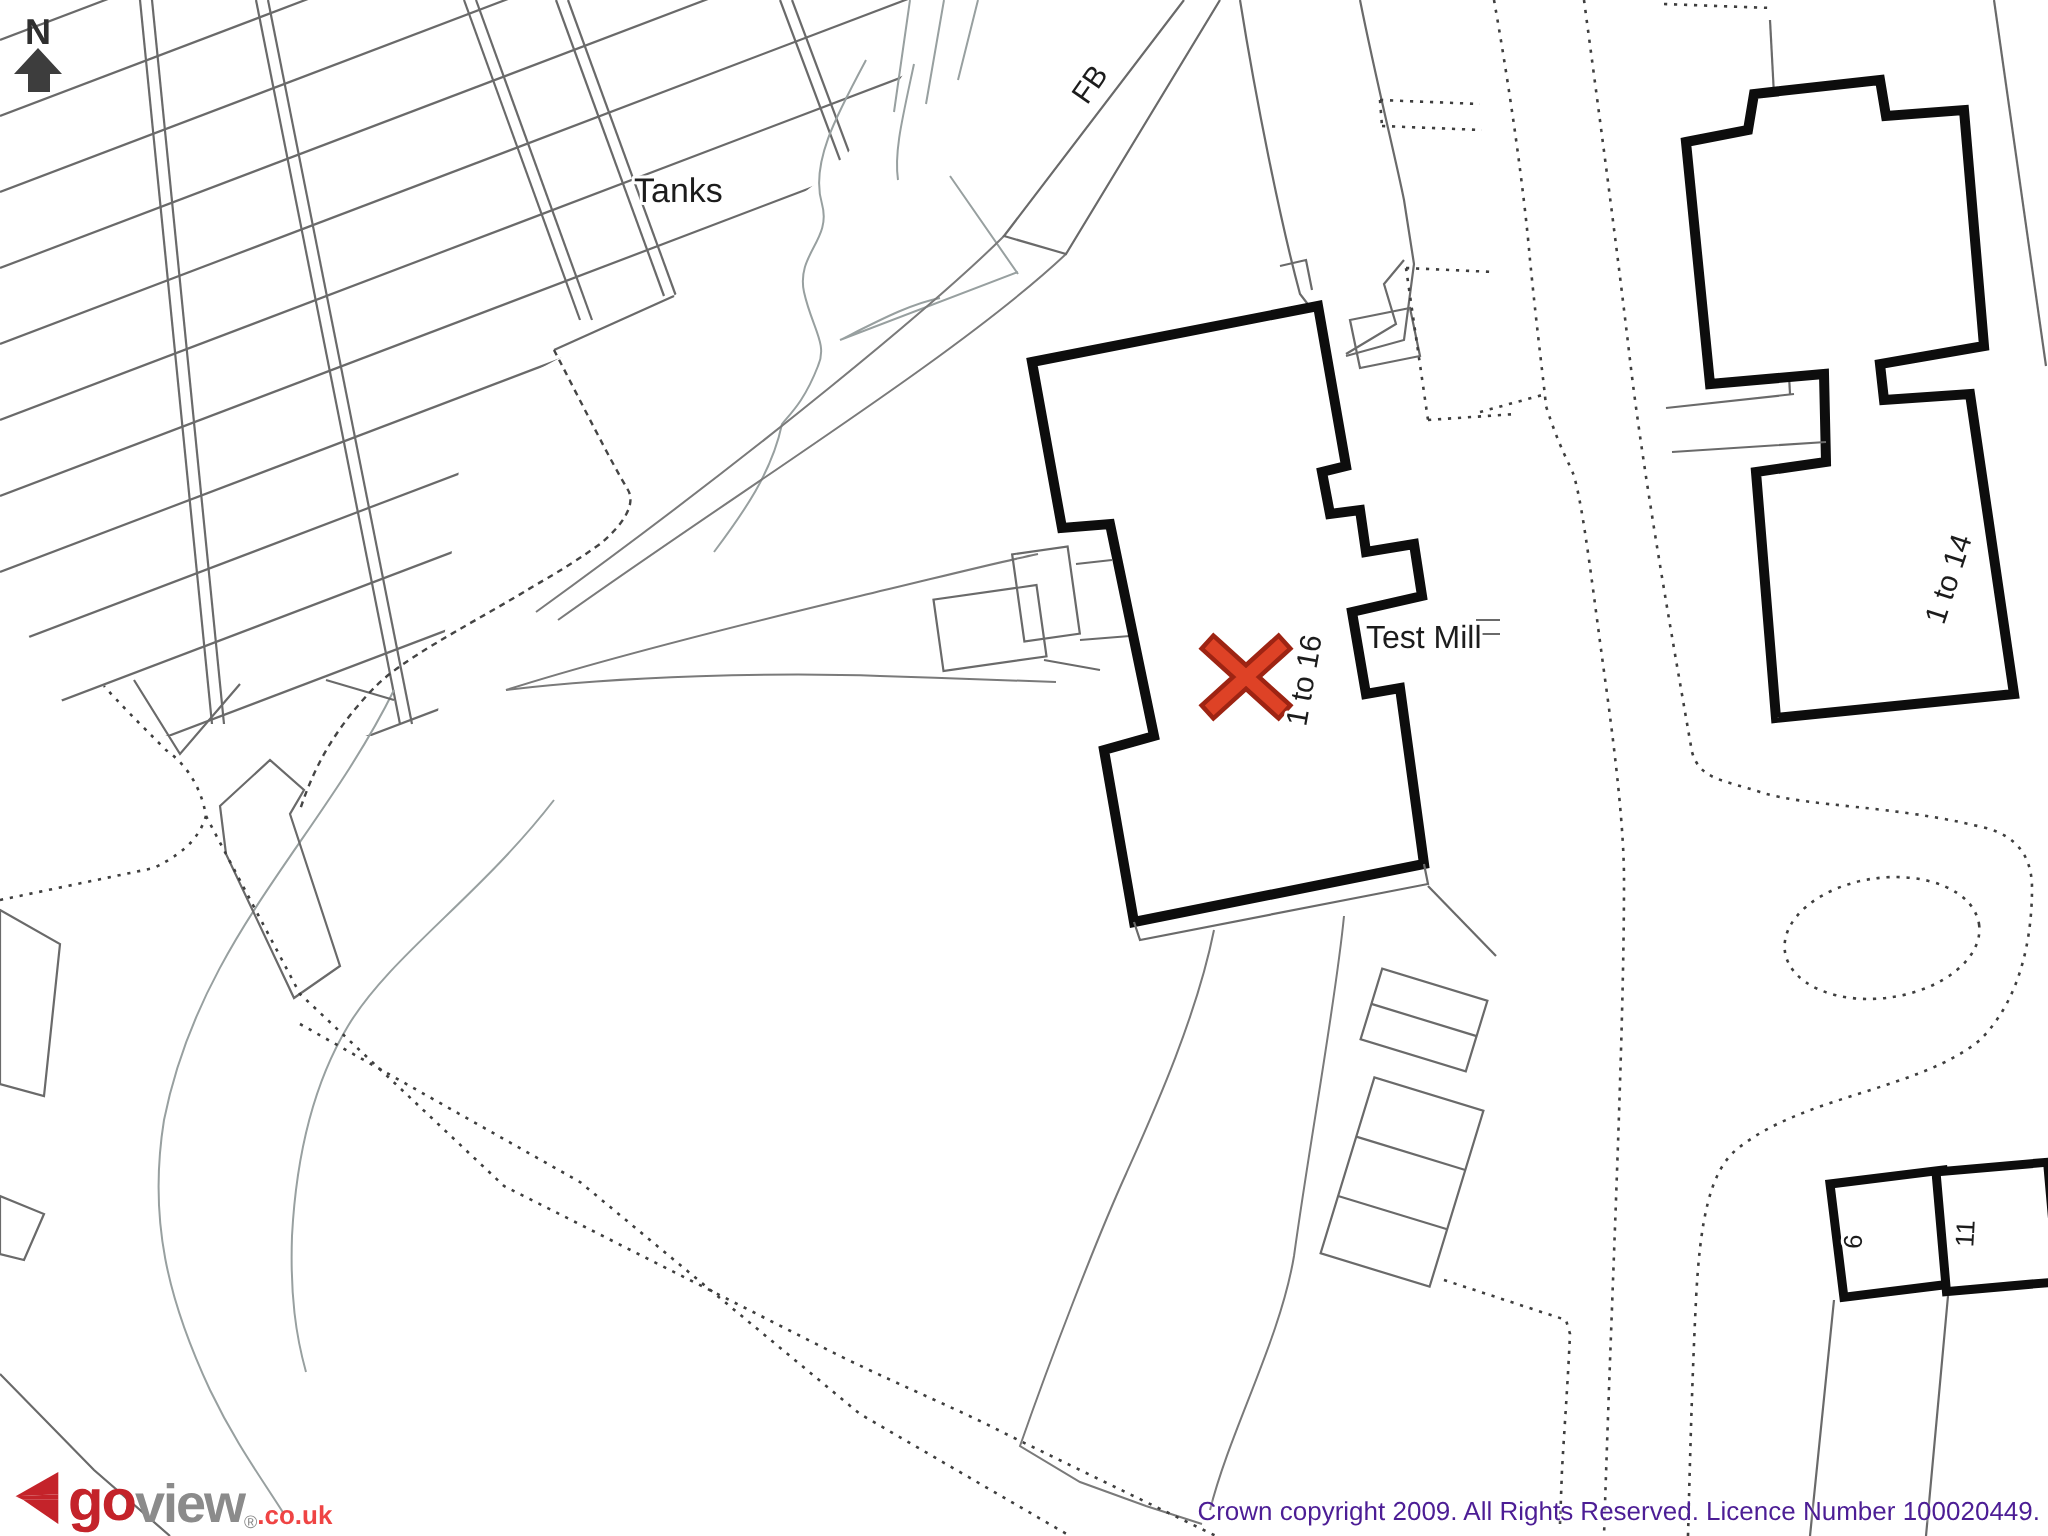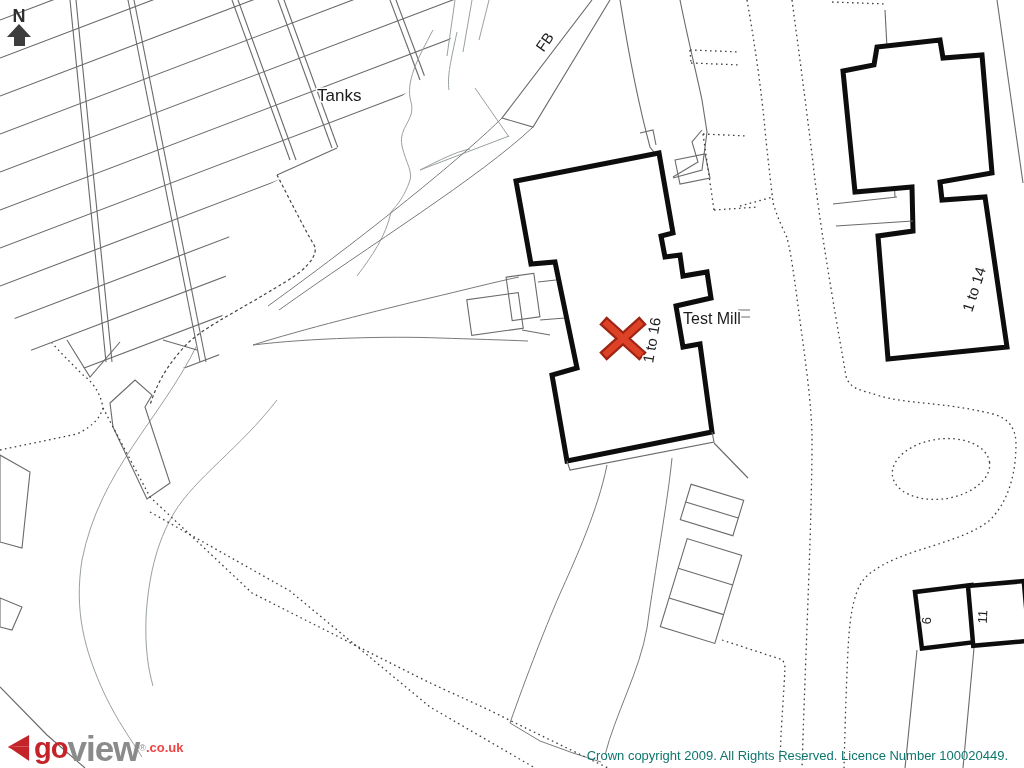--- a/index.html
+++ b/index.html
@@ -2,28 +2,28 @@
 <html><head>
 <meta charset="utf-8">
 <style>
   html,body{margin:0;padding:0;background:#ffffff;}
   body{width:1024px;height:768px;position:relative;overflow:hidden;
        font-family:"Liberation Sans", sans-serif;}
   #map-wrap{position:absolute;inset:0;}
   svg{display:block;}
   .maplabel{font-family:"Liberation Sans", sans-serif;fill:#1c1c1c;
             paint-order:stroke;stroke:#ffffff;stroke-width:3px;stroke-linejoin:round;}
-  #footer-logo{position:absolute;left:5px;bottom:2px;display:flex;align-items:center;
+  #footer-logo{position:absolute;left:5px;bottom:2px;display:flex;align-items:flex-end;
                line-height:1;user-select:none;}
   #footer-logo .glyph{margin-right:3px;margin-bottom:2px;}
   .logo-go{font-weight:bold;font-size:29px;letter-spacing:-1px;color:#c4232a;}
-  .logo-view{font-weight:bold;font-size:35px;letter-spacing:-1px;color:#8b8b8b;}
+  .logo-view{font-weight:bold;font-size:27px;letter-spacing:-1px;color:#8b8b8b;}
   .logo-reg{font-size:9px;color:#8b8b8b;vertical-align:14px;}
   .logo-dom{font-size:13px;color:#ef4444;font-weight:bold;margin-bottom:2px;letter-spacing:0;}
-  #copyright{position:absolute;right:16px;bottom:5px;font-size:13px;color:#0f766e;
+  #copyright{position:absolute;right:4px;bottom:5px;font-size:13px;color:#4c1d95;
              text-shadow:0 0 2px #fff;}
 </style>
 </head>
 <body>
 
 <div id="map-wrap">
 <svg width="1024" height="768" viewBox="0 0 1024 768" xmlns="http://www.w3.org/2000/svg">
   <defs>
     <clipPath id="tanksClip">
       <polygon points="0,0 478,0 420,82 337,148 232,205 218,368 40,368 0,290"></polygon>

